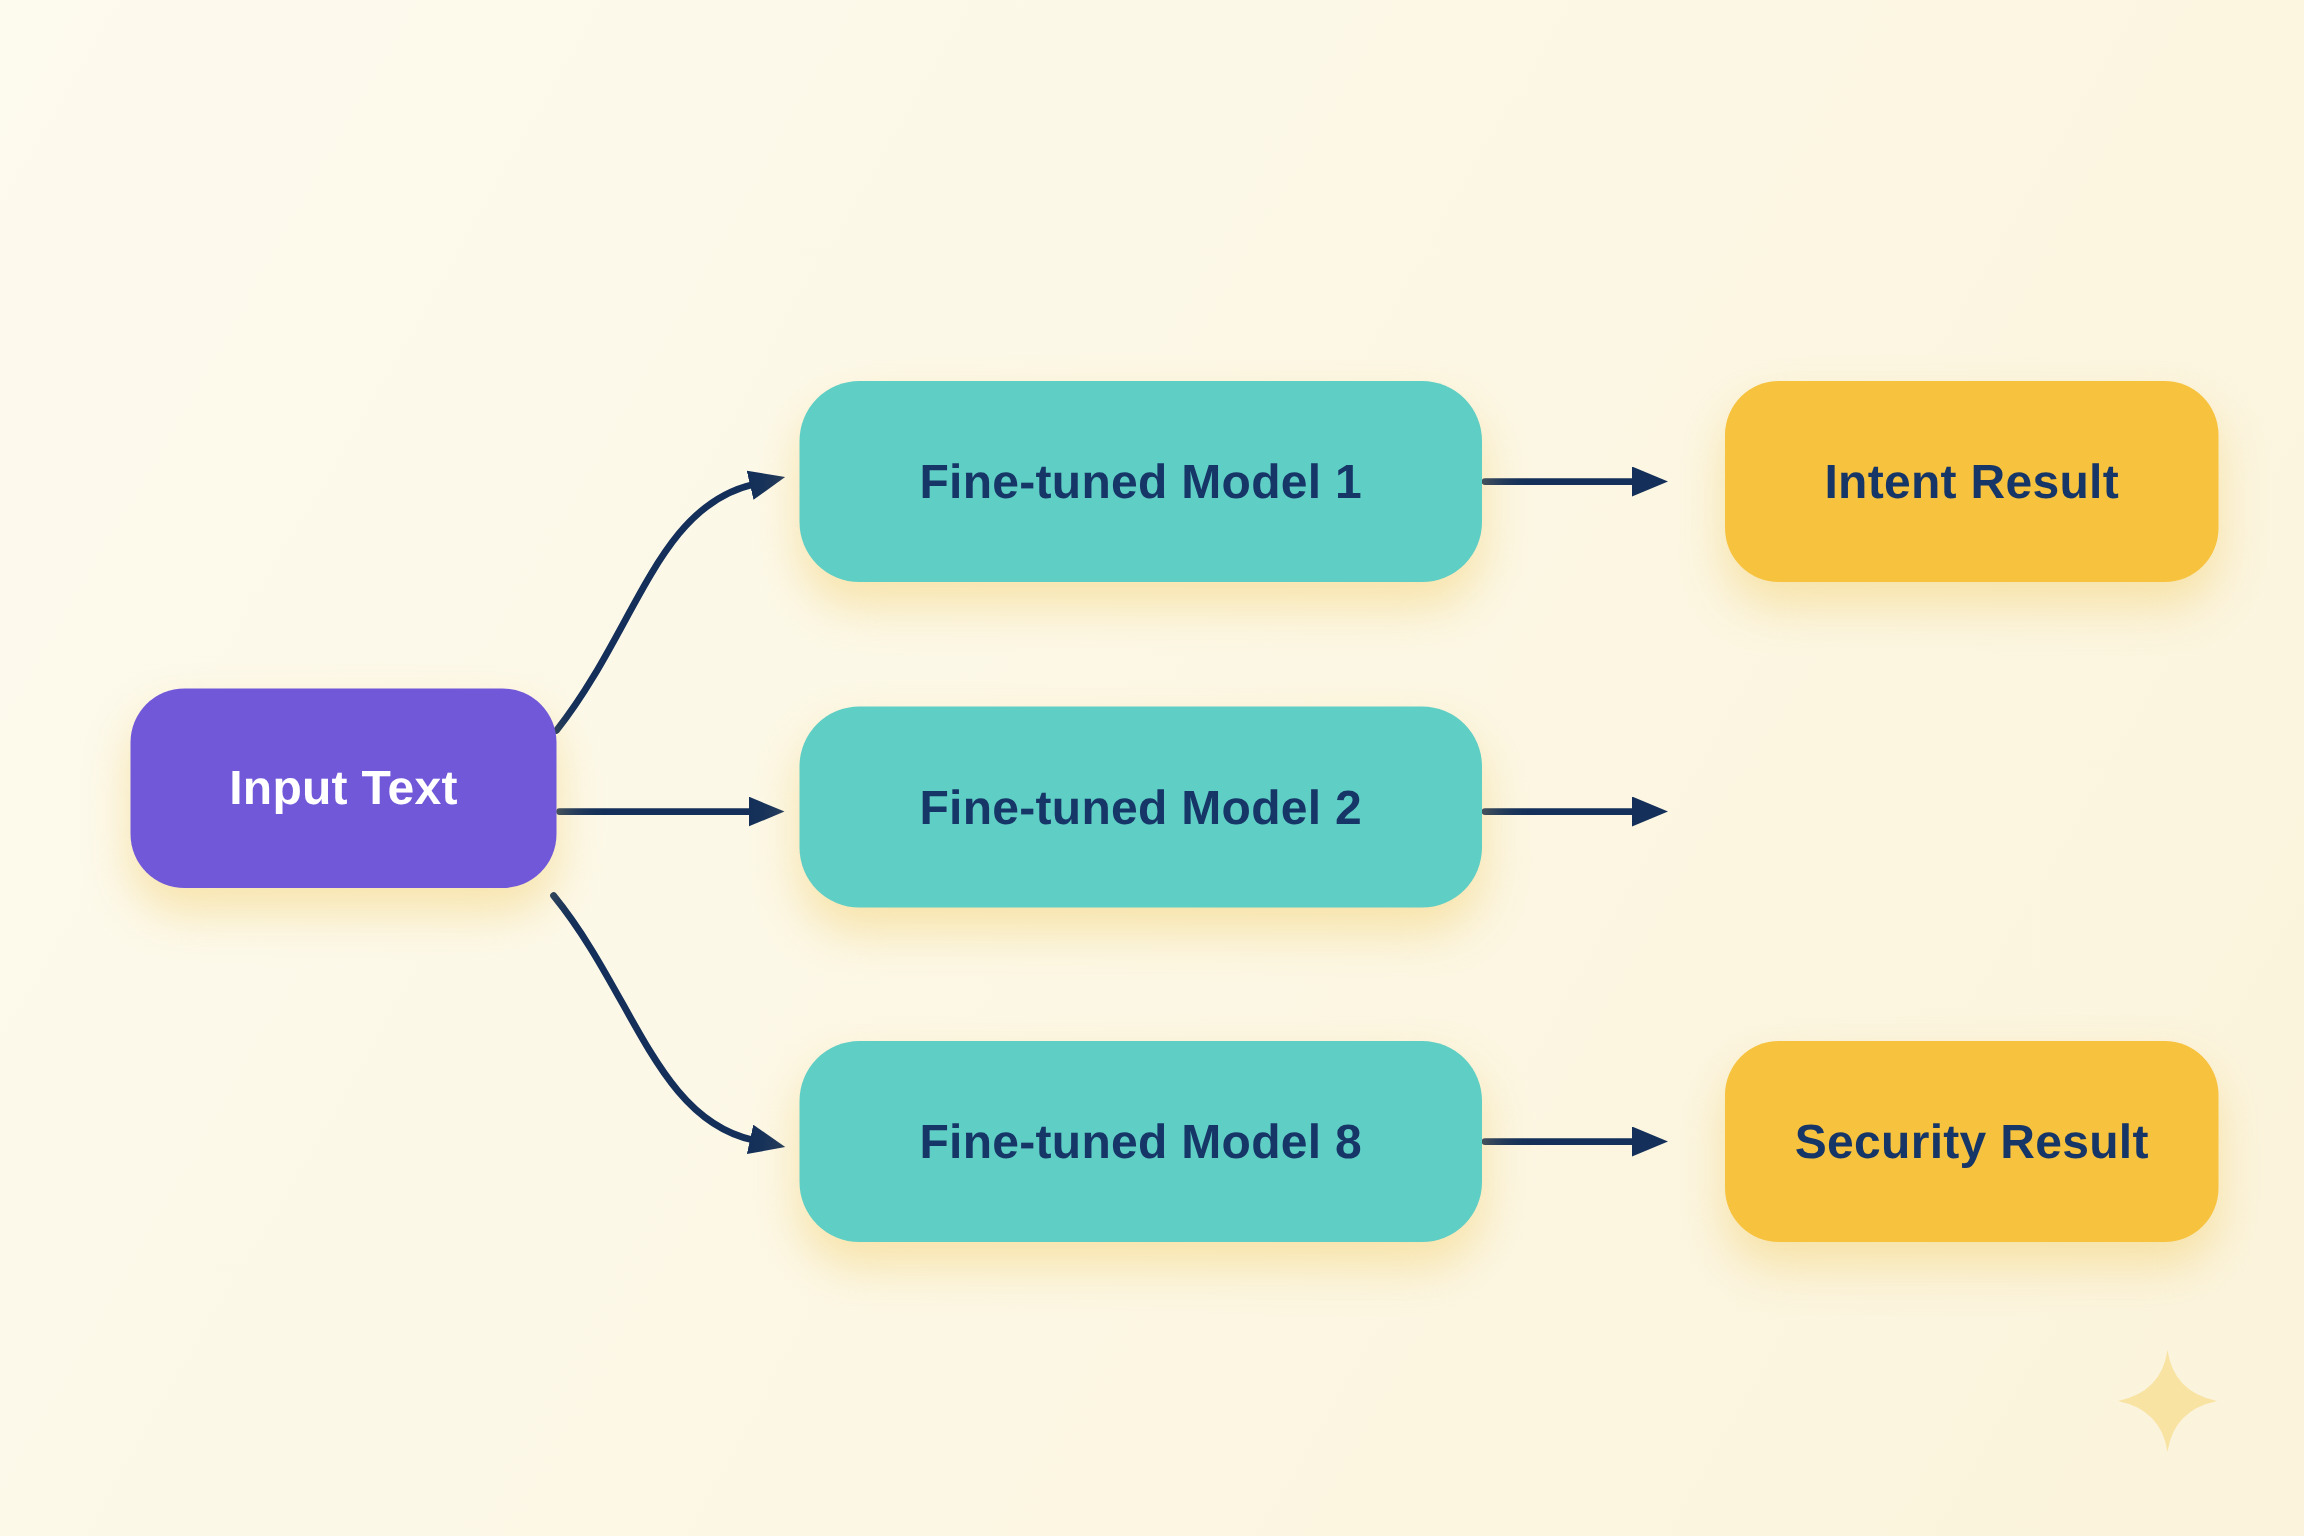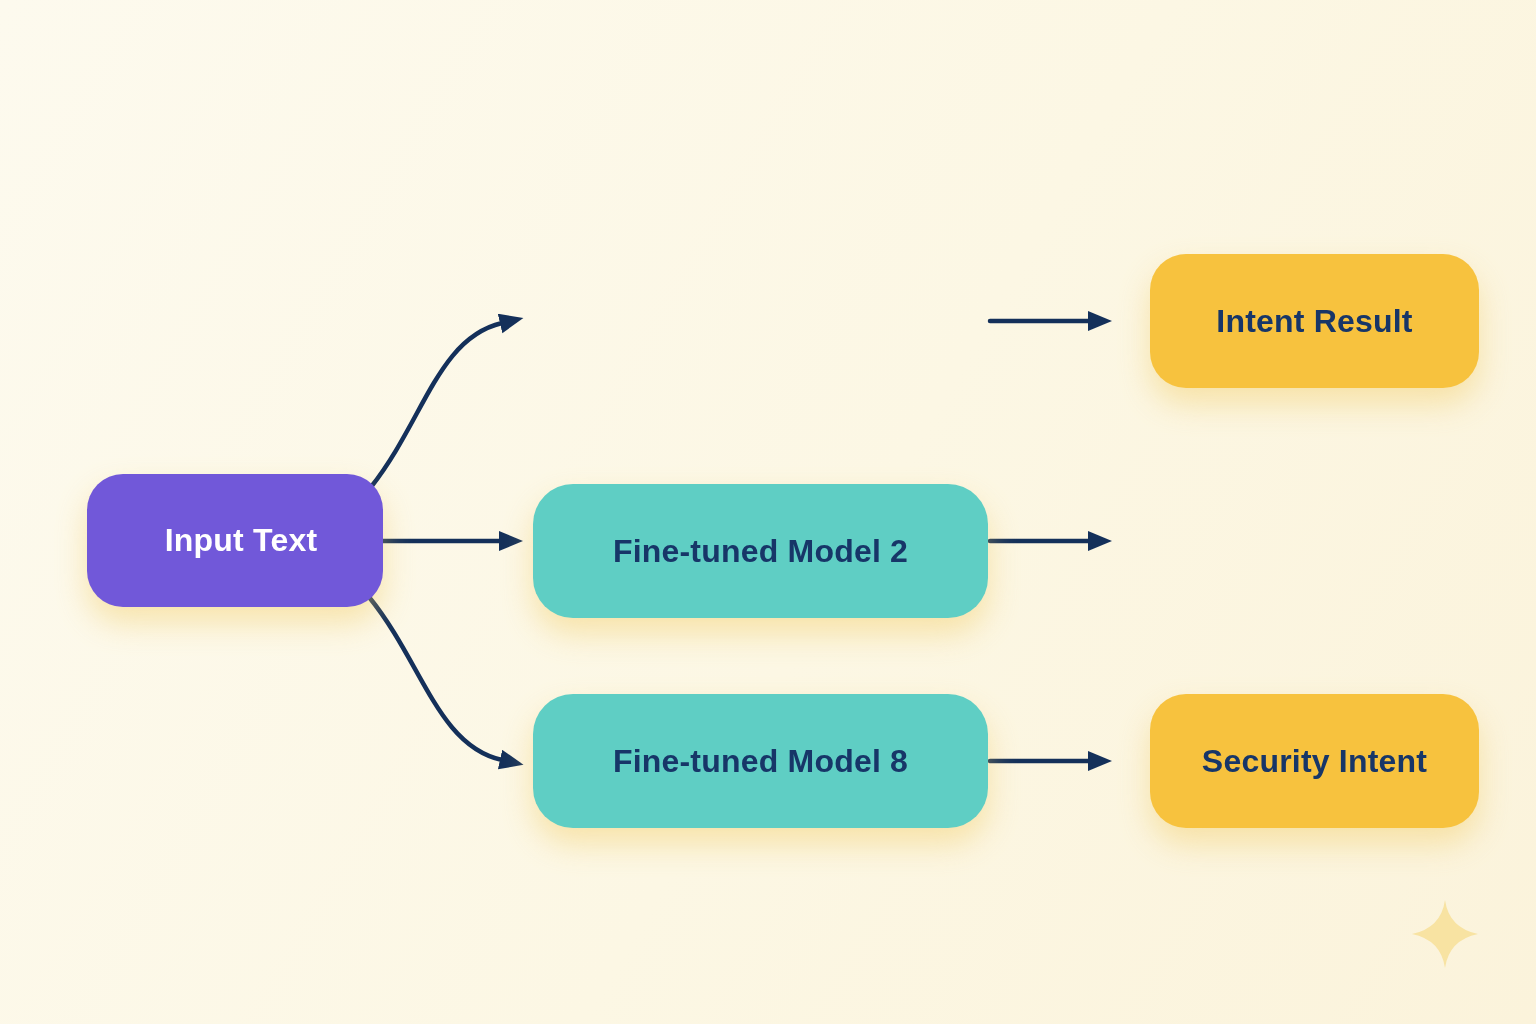--- a/index.html
+++ b/index.html
@@ -18,41 +18,40 @@
     position: absolute;
     display: flex;
     align-items: center;
     justify-content: center;
     font-weight: 700;
     font-size: 32px;
     letter-spacing: 0.2px;
     box-shadow: 0 16px 30px var(--glow, rgba(242,205,100,0.45));
   }
   .node-input {
-    left: 87px; top: 474px; width: 284px; height: 133px;
+    left: 87px; top: 459px; width: 284px; height: 133px;
     border-radius: 36px;
     background: var(--input-fill, #7158D9);
     color: var(--text-on-input, #FFFFFF);
-    padding-left: 12px;
   }
   .node-model {
     left: 533px; width: 455px; height: 134px;
     border-radius: 40px;
     background: var(--model-fill, #5FCEC4);
     color: var(--text-on-boxes, #173668);
   }
   .node-result {
     left: 1117px; width: 329px; height: 134px;
     border-radius: 36px;
     background: var(--result-fill, #F7C23E);
     color: var(--text-on-boxes, #173668);
     margin-left: 33px;
   }
   .row-1 { top: 254px; }
-  .row-2 { top: 484px; }
+  .row-2 { top: 471px; }
   .row-3 { top: 694px; }
   .arrow-layer {
     position: absolute;
     left: 0; top: 0;
     width: 1536px; height: 1024px;
     color: var(--arrow, #14305A);
     pointer-events: none;
   }
   .arrow-layer path.connector {
     fill: none;
@@ -82,23 +81,24 @@
     <path class="connector" d="M371,487 C424,420 438,338 502,323" marker-end="url(#arrowhead)"></path>
     <path class="connector" d="M373,541 L501,541" marker-end="url(#arrowhead)"></path>
     <path class="connector" d="M369,597 C422,662 438,746 502,760" marker-end="url(#arrowhead)"></path>
     <path class="connector" d="M990,321 L1090,321" marker-end="url(#arrowhead)"></path>
     <path class="connector" d="M990,541 L1090,541" marker-end="url(#arrowhead)"></path>
     <path class="connector" d="M990,761 L1090,761" marker-end="url(#arrowhead)"></path>
   </svg>
 
   <div class="node node-input">Input Text</div>
 
+  <div class="node node-model row-1">Fine-tuned Model 1</div>
   <div class="node node-model row-2">Fine-tuned Model 2</div>
   <div class="node node-model row-3">Fine-tuned Model 8</div>
 
   <div class="node node-result row-1">Intent Result</div>
-  <div class="node node-result row-3">Security Intent</div>
+  <div class="node node-result row-3">Security Result</div>
 
   <svg class="sparkle" viewBox="0 0 70 72" xmlns="http://www.w3.org/2000/svg">
     <path d="M35,2 Q39,30 68,36 Q39,42 35,70 Q31,42 2,36 Q31,30 35,2 Z"></path>
   </svg>
 
 </div>
 
 </body></html>

